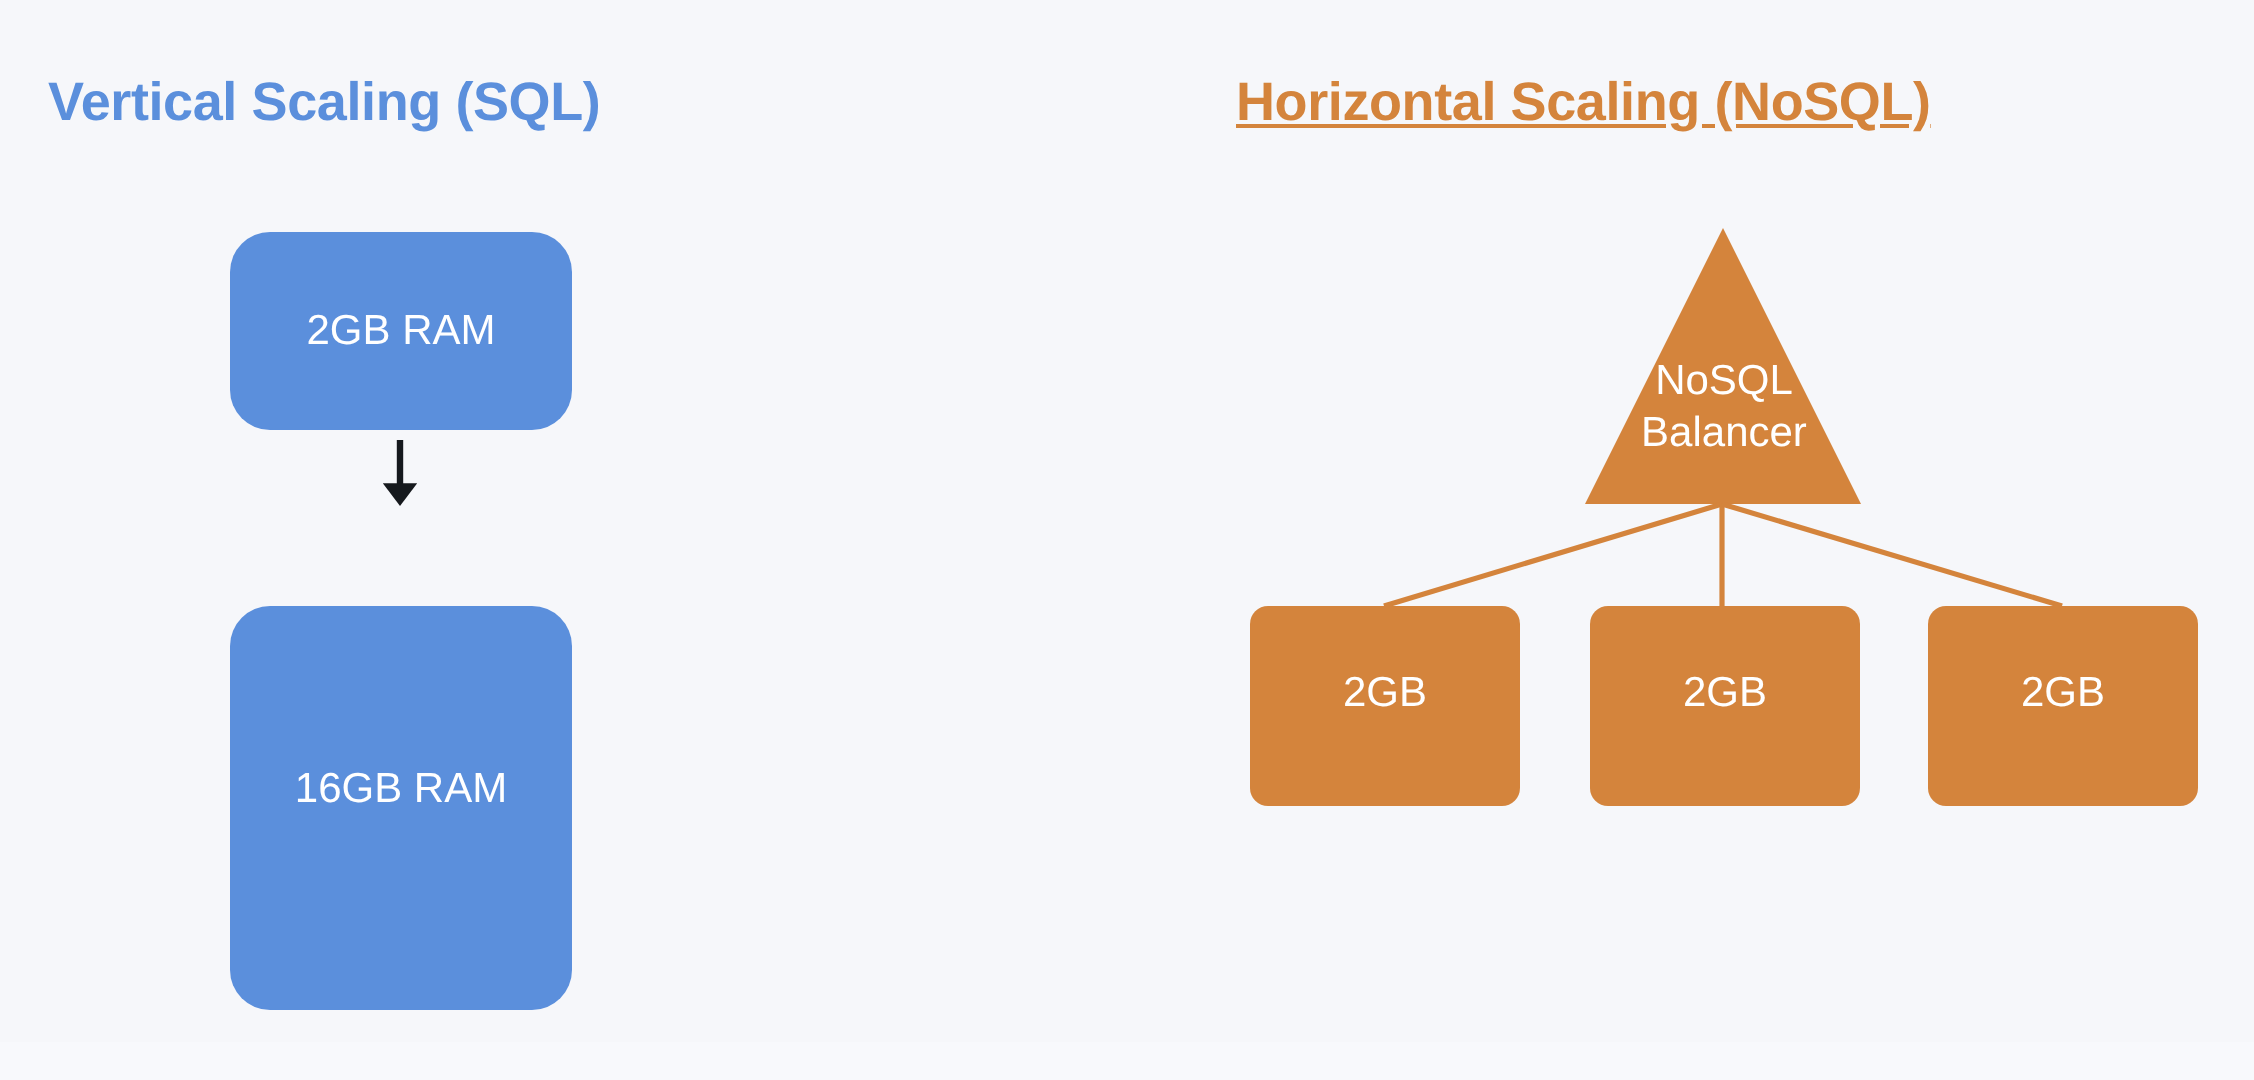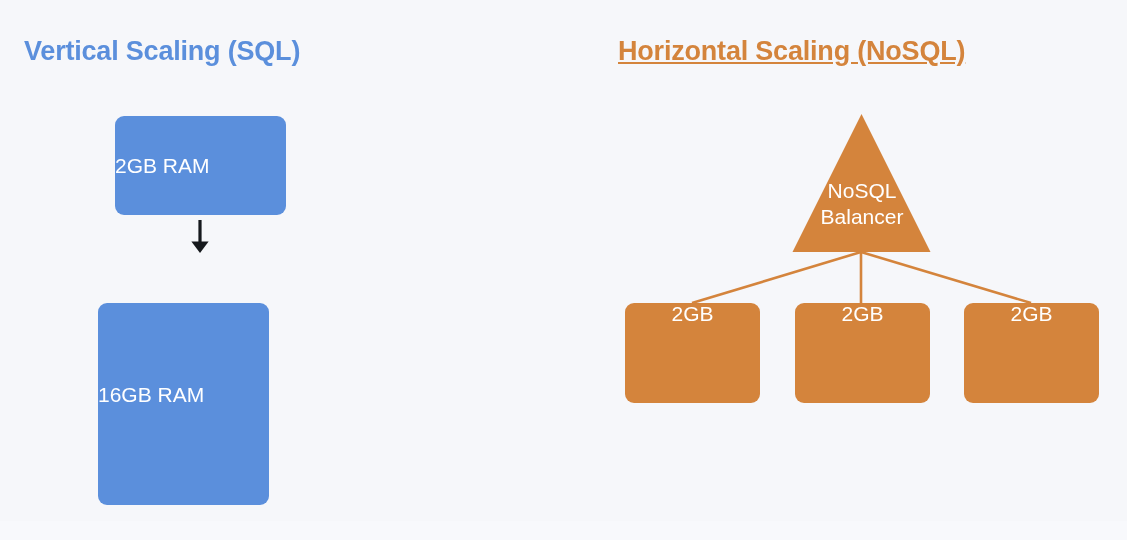--- a/index.html
+++ b/index.html
@@ -43,42 +43,42 @@
   #title-horizontal {
     left: 618px;
     top: 36px;
     color: #d4843c;
     text-decoration: underline;
   }
 
   
   .node-box {
     position: absolute;
-    border-radius: 9px;
+    border-radius: 20px;
     color: #ffffff;
     display: flex;
-    justify-content: flex-start;
+    justify-content: center;
     box-sizing: border-box;
   }
   .node-box .node-label {
     font-size: 21px;
     line-height: 1;
     white-space: nowrap;
   }
 
   #box-small-ram {
     left: 115px;
     top: 116px;
     width: 171px;
     height: 99px;
     background: #5b8fdc;
     align-items: center;
   }
   #box-large-ram {
-    left: 98px;
+    left: 115px;
     top: 303px;
     width: 171px;
     height: 202px;
     background: #5b8fdc;
     align-items: flex-start;
     padding-top: 81px;
   }
 
   #upgrade-arrow {
     position: absolute;
@@ -125,20 +125,21 @@
     position: absolute;
     top: 303px;
     width: 135px;
     height: 100px;
     background: #d4843c;
     border-radius: 9px;
     color: #ffffff;
     display: flex;
     justify-content: center;
     align-items: flex-start;
+    padding-top: 33px;
     box-sizing: border-box;
   }
   .shard-box .node-label {
     font-size: 21px;
     line-height: 1;
   }
   #shard-0 { left: 625px; }
   #shard-1 { left: 795px; }
   #shard-2 { left: 964px; }
 </style>

